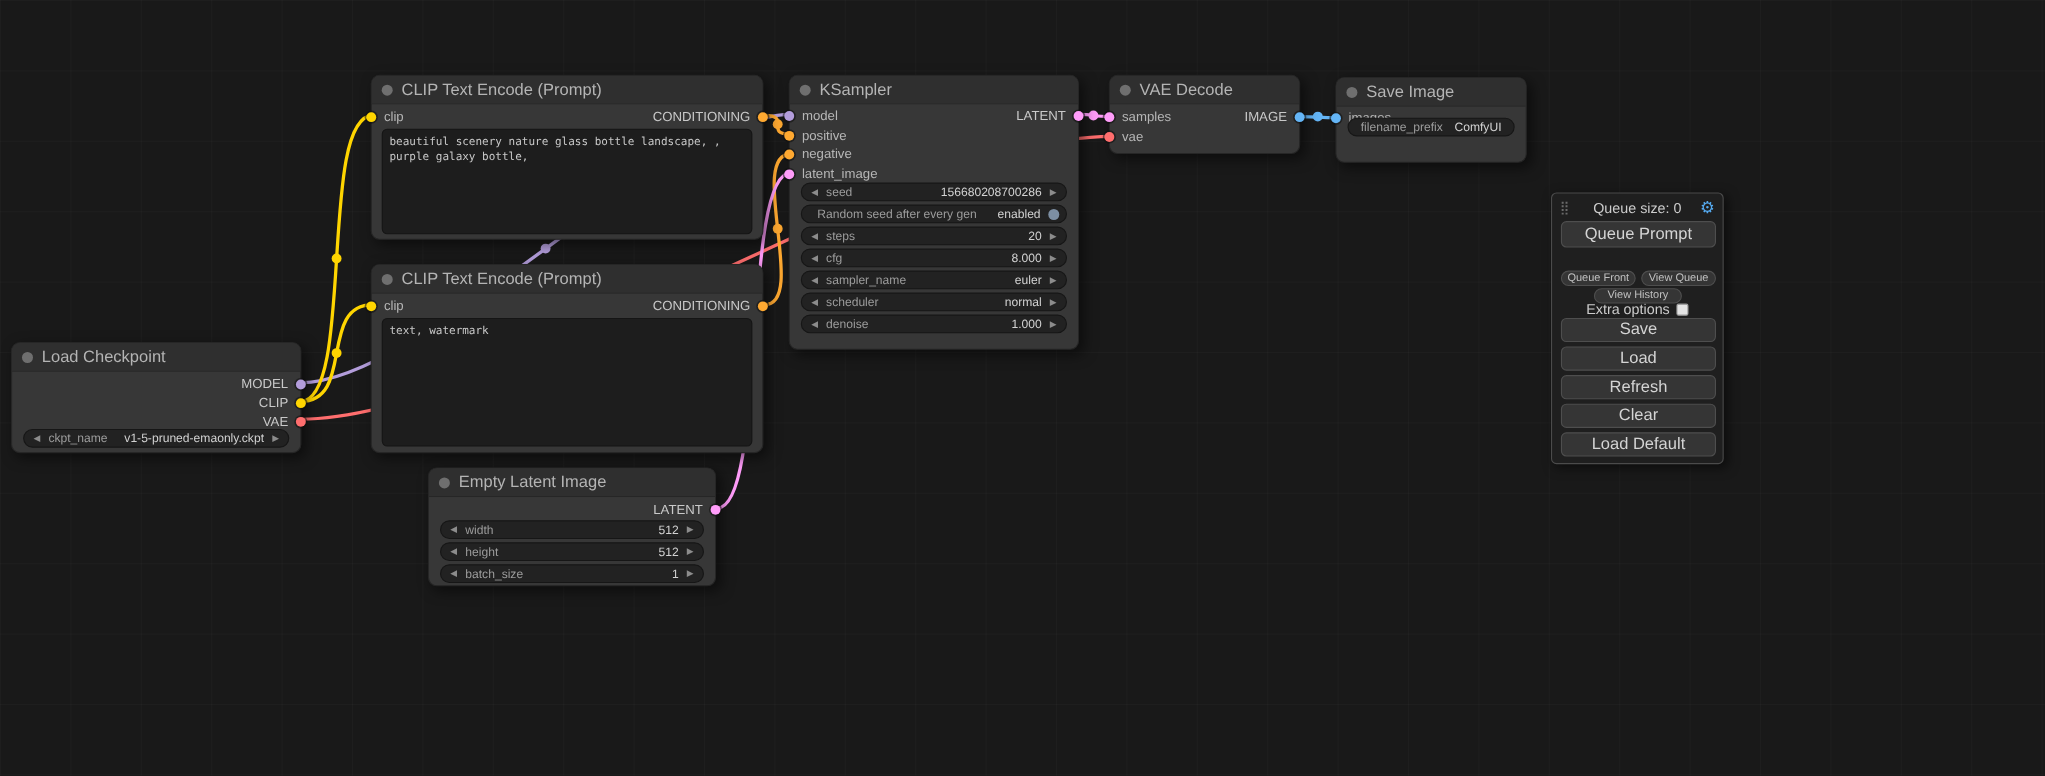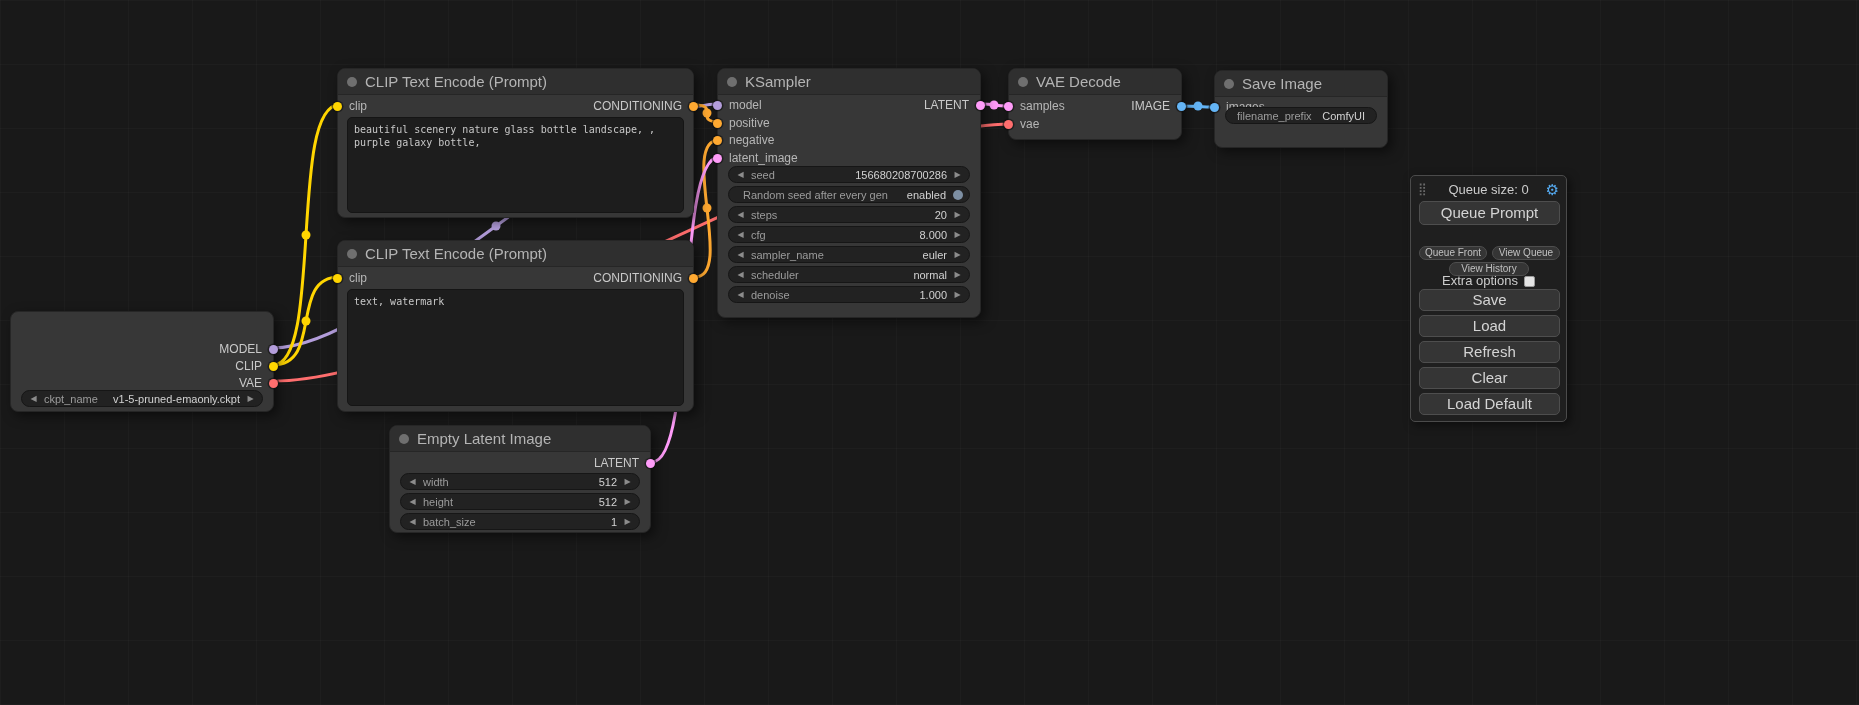--- a/index.html
+++ b/index.html
@@ -119,20 +119,24 @@
   <circle cx="306" cy="321" r="4.5" fill="#FFD500"></circle>
   <circle cx="641" cy="252" r="4.5" fill="#FF6E6E"></circle>
   <circle cx="707" cy="113" r="4.5" fill="#FFA931"></circle>
   <circle cx="707" cy="208" r="4.5" fill="#FFA931"></circle>
   <circle cx="685" cy="309" r="4.5" fill="#FF9CF9"></circle>
   <circle cx="994" cy="105" r="4.5" fill="#FF9CF9"></circle>
   <circle cx="1198" cy="106" r="4.5" fill="#64B5F6"></circle>
 </svg>
 
 <div class="node" style="left:10px; top:311px; width:264px; height:101px;">
+  <div class="node-title">
+    <span class="collapse-dot"></span>
+    <span>Load Checkpoint</span>
+  </div>
   <div class="srow" style="top:29px;">
     <span class="out-label">MODEL</span>
     <span class="slot-dot right c-model"></span>
   </div>
   <div class="srow" style="top:46px;">
     <span class="out-label">CLIP</span>
     <span class="slot-dot right c-clip"></span>
   </div>
   <div class="srow" style="top:63px;">
     <span class="out-label">VAE</span>

